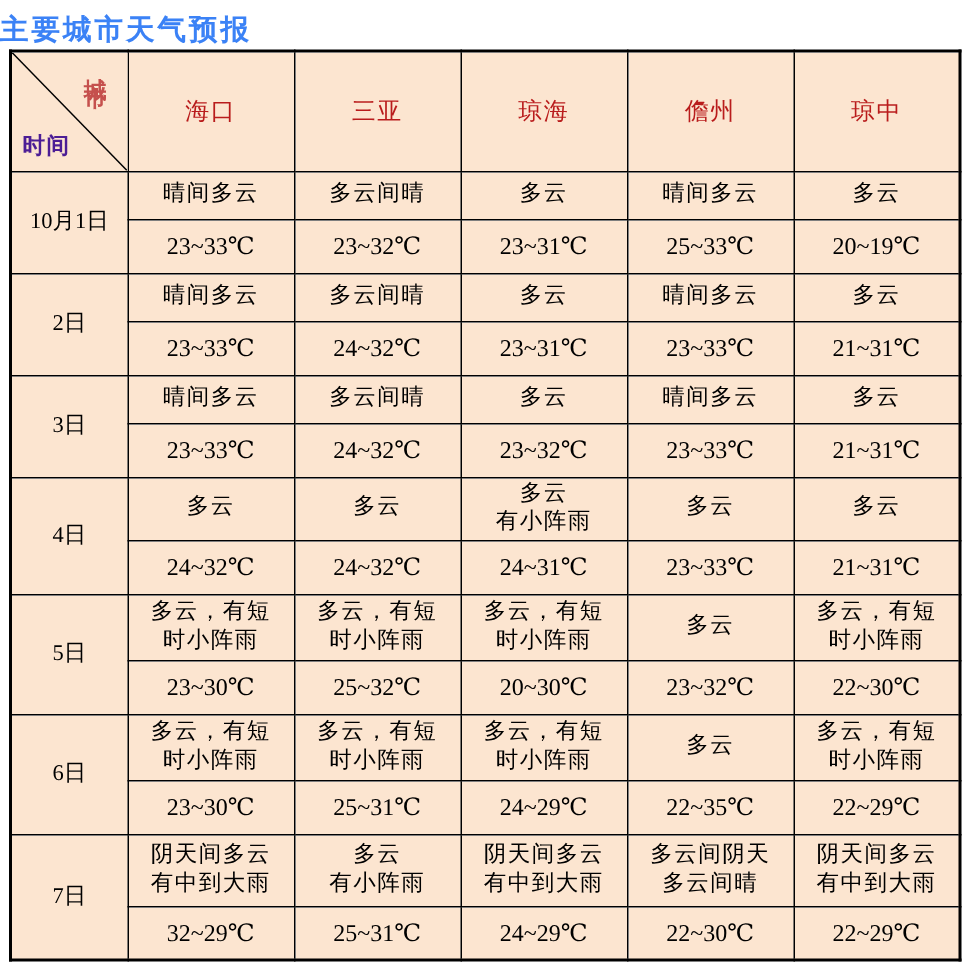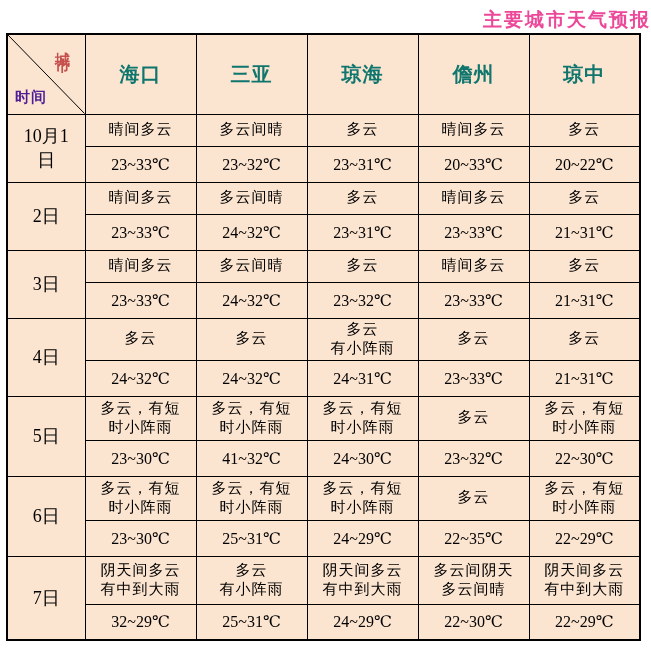--- a/index.html
+++ b/index.html
@@ -1,46 +1,46 @@
 <!DOCTYPE html>
 <html><head>
 <meta charset="utf-8">
 <style>
   html,body{margin:0;padding:0;background:#ffffff;}
   body{width:651px;height:653px;font-family:"Liberation Serif","DejaVu Serif",serif;color:#000;}
   .page-title{
-    text-align:right;padding-top:7px;height:24px;
+    text-align:left;padding-top:7px;height:24px;
     font-family:"Liberation Sans","DejaVu Sans",sans-serif;
-    font-size:19px;font-weight:bold;letter-spacing:2px;color:#ec4899;
+    font-size:19px;font-weight:bold;letter-spacing:2px;color:#3b82f6;
   }
   table.weather{
     border-collapse:collapse;table-layout:fixed;
     margin:2px 0 0 6px;border:2px solid #000;
   }
   .weather th,.weather td{
     border:1px solid #000;background:#fce5d0;
     text-align:center;vertical-align:middle;padding:1px 2px;
     overflow:hidden;
   }
   thead tr{height:80px;}
   th.city-header{
-    color:#0f766e;font-weight:bold;font-size:20px;letter-spacing:1px;
+    color:#b91c1c;font-weight:normal;font-size:16px;letter-spacing:1px;
   }
   th.corner{position:relative;padding:0;}
   .diag{position:absolute;left:0;top:0;width:100%;height:100%;display:block;}
   .corner-city{
     position:absolute;top:5px;right:13px;
     writing-mode:vertical-rl;letter-spacing:4px;
     font-weight:bold;font-size:15px;color:#c5504d;
   }
   .corner-time{
     position:absolute;bottom:7px;left:7px;
     font-weight:bold;font-size:15px;color:#4c1d95;letter-spacing:1px;
   }
-  td.date-cell{font-size:18px;line-height:1.35;}
+  td.date-cell{font-size:15px;line-height:1.35;}
   .date-text{display:inline-block;max-width:58px;}
   td.weather-cell{
     font-weight:normal;font-size:15px;line-height:1.3;
     white-space:pre-line;letter-spacing:1px;
   }
   td.temp-cell{font-size:16px;}
   tr.rw{height:32px;}
   tr.rw-m{height:40px;}
   tr.rw-t{height:44px;}
   tr.rw-x{height:48px;}
@@ -82,22 +82,22 @@
       <td class="weather-cell">晴间多云</td>
       <td class="weather-cell">多云间晴</td>
       <td class="weather-cell">多云</td>
       <td class="weather-cell">晴间多云</td>
       <td class="weather-cell">多云</td>
     </tr>
     <tr class="rt">
       <td class="temp-cell">23~33℃</td>
       <td class="temp-cell">23~32℃</td>
       <td class="temp-cell">23~31℃</td>
-      <td class="temp-cell">20~33℃</td>
-      <td class="temp-cell">20~22℃</td>
+      <td class="temp-cell">25~33℃</td>
+      <td class="temp-cell">20~19℃</td>
     </tr>
 
     <tr class="rw">
       <td class="date-cell" rowspan="2"><span class="date-text">2日</span></td>
       <td class="weather-cell">晴间多云</td>
       <td class="weather-cell">多云间晴</td>
       <td class="weather-cell">多云</td>
       <td class="weather-cell">晴间多云</td>
       <td class="weather-cell">多云</td>
     </tr>
@@ -149,22 +149,22 @@
       <td class="weather-cell">多云，有短
 时小阵雨</td>
       <td class="weather-cell">多云，有短
 时小阵雨</td>
       <td class="weather-cell">多云</td>
       <td class="weather-cell">多云，有短
 时小阵雨</td>
     </tr>
     <tr class="rt">
       <td class="temp-cell">23~30℃</td>
-      <td class="temp-cell">41~32℃</td>
-      <td class="temp-cell">24~30℃</td>
+      <td class="temp-cell">25~32℃</td>
+      <td class="temp-cell">20~30℃</td>
       <td class="temp-cell">23~32℃</td>
       <td class="temp-cell">22~30℃</td>
     </tr>
 
     <tr class="rw-t">
       <td class="date-cell" rowspan="2"><span class="date-text">6日</span></td>
       <td class="weather-cell">多云，有短
 时小阵雨</td>
       <td class="weather-cell">多云，有短
 时小阵雨</td>

